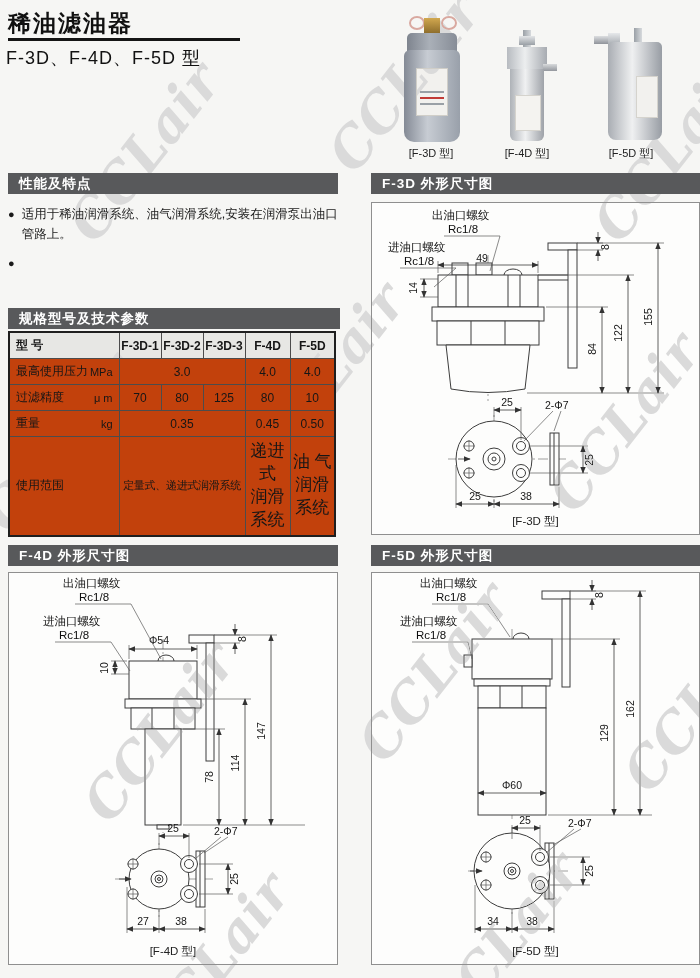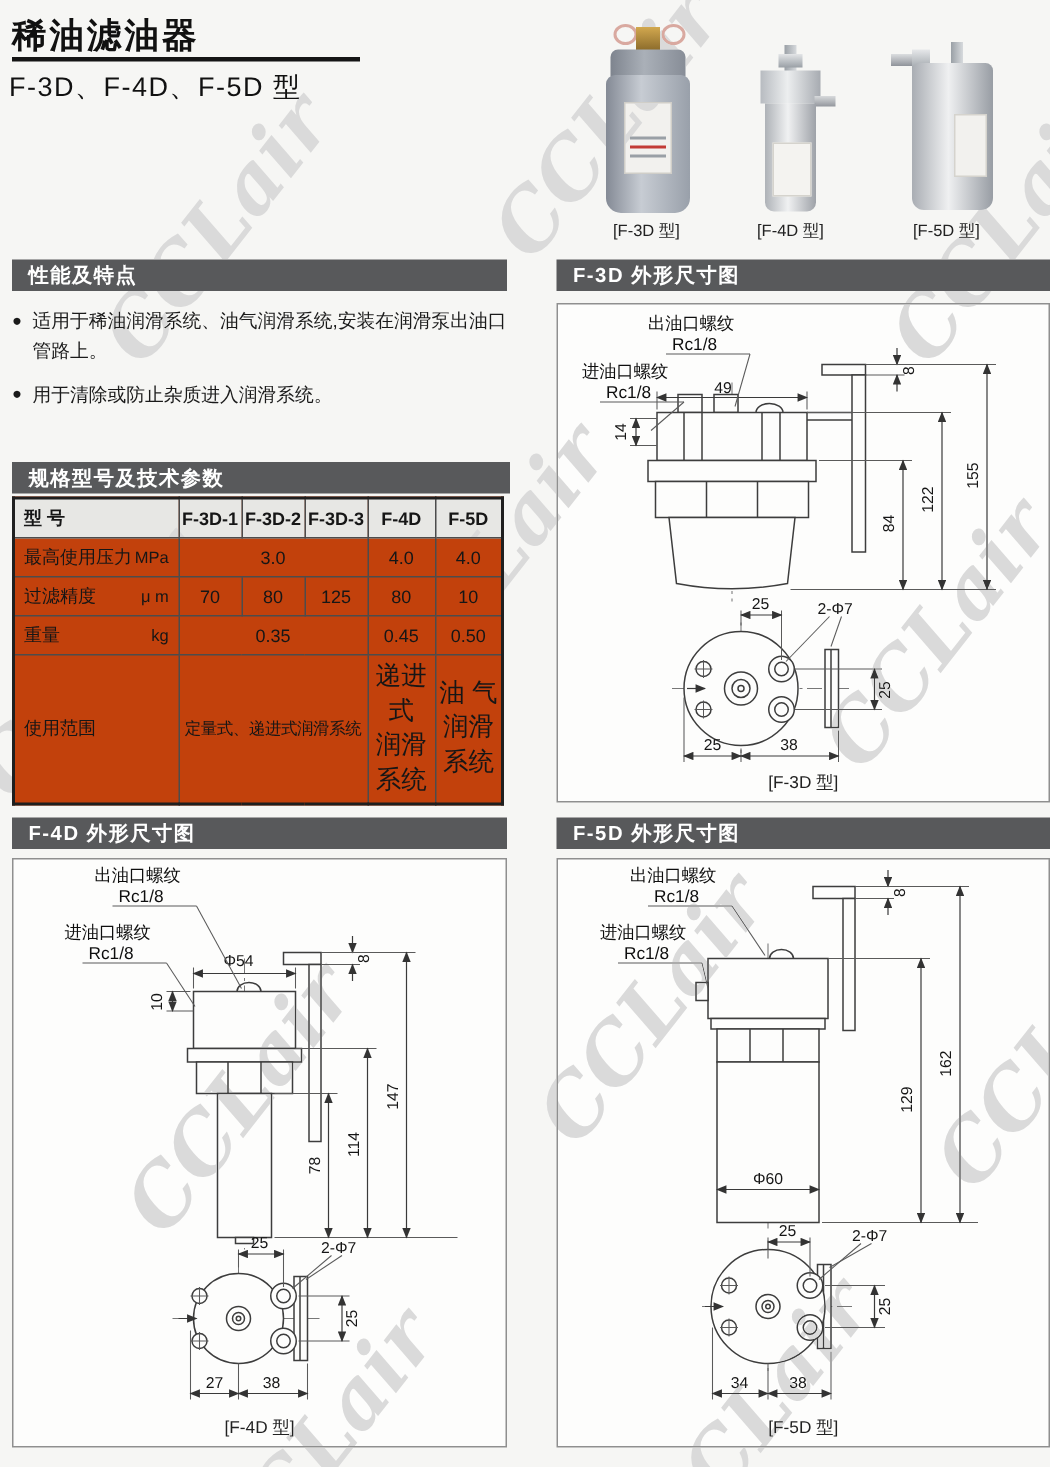--- a/index.html
+++ b/index.html
@@ -128,21 +128,20 @@
 <div class="abs p-cap cap-f5d">[F-5D 型]</div>
 
 <div class="abs bar bar-feat">性能及特点</div>
 <div class="abs features">
   <div class="feat">
     <span class="blt">●</span>
     <span>适用于稀油润滑系统、油气润滑系统,安装在润滑泵出油口管路上。</span>
   </div>
   <div class="feat">
     <span class="blt">●</span>
-    <span>用于清除或防止杂质进入润滑系统。</span>
   </div>
 </div>
 
 <div class="abs bar bar-spec">规格型号及技术参数</div>
 <div class="abs spec-wrap">
   <table class="spec">
     <colgroup>
         <col style="width:110px">
         <col style="width:42px">
         <col style="width:42px">

